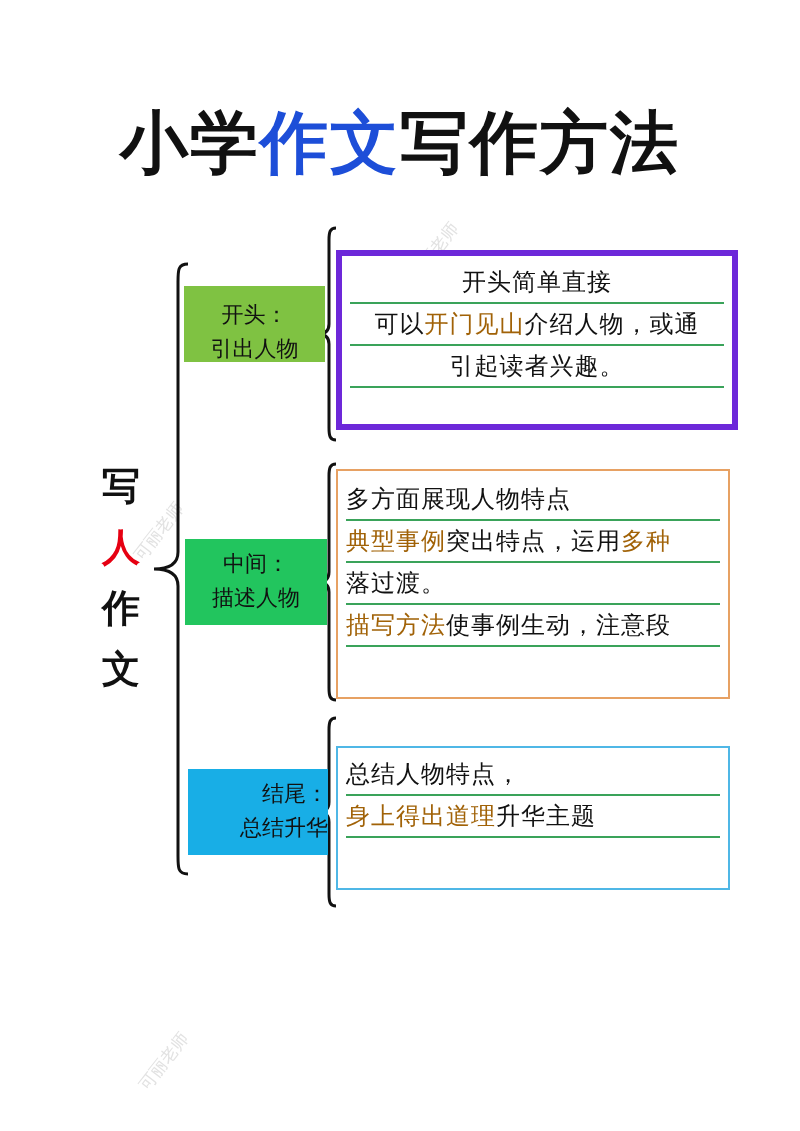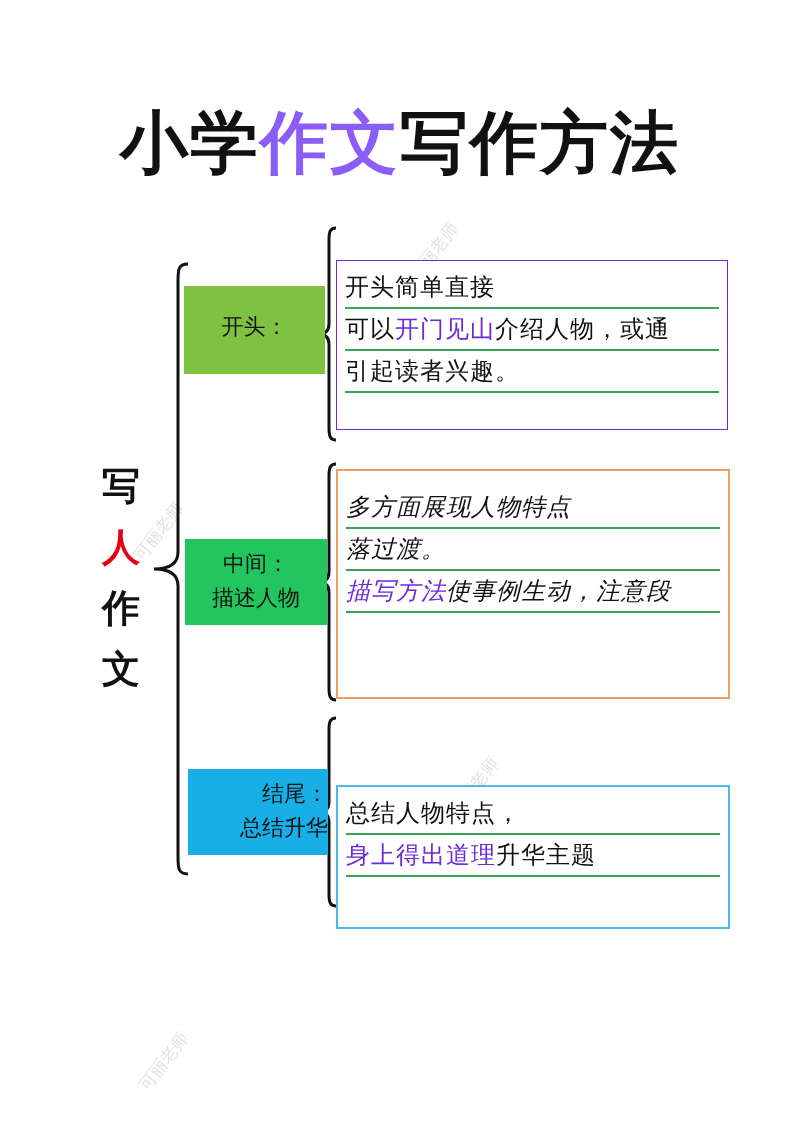--- a/index.html
+++ b/index.html
@@ -1,41 +1,41 @@
 <!DOCTYPE html>
 <html><head>
 <meta charset="utf-8">
 <style>
   html, body { margin:0; padding:0; background:#ffffff; }
   body { width:800px; height:1131px; position:relative; overflow:hidden;
          font-family:"DejaVu Sans","Liberation Sans",sans-serif; color:#111; }
   .title { position:absolute; left:0; top:98px; width:800px; text-align:center;
            font-size:68px; font-weight:bold; letter-spacing:2px; line-height:90px; }
-  .title .red { color:#8b5cf6; }
+  .title .red { color:#1d4ed8; }
   .vtitle { position:absolute; left:96px; top:456px; width:50px; font-size:38px; font-weight:bold;
             text-align:center; line-height:60px; }
   .vtitle span { display:block; height:61px; }
   .vtitle .red { color:#e60012; }
   .bigbrace { position:absolute; left:150px; top:262px; width:40px; height:614px; }
   .brace { position:absolute; width:22px; }
   .label { position:absolute; text-align:center; font-size:22px; line-height:34px; color:#111; }
-  .lbl-green { background:#7fc242; left:184px; top:286px; width:141px; height:72px; padding-top:16px; }
+  .lbl-green { background:#7fc242; left:184px; top:286px; width:141px; height:72px; padding-top:4px; }
   .lbl-orange { background:#22c55e; left:185px; top:539px; width:142px; height:86px; }
   .lbl-blue { background:#18aee6; left:188px; top:769px; width:140px; height:86px;text-align:right; }
   .label .inner { padding-top:8px; }
   .box { position:absolute; left:336px; width:390px; background:#fff; }
-  .box1 { top:260px; height:168px; border:1px solid #6d28d9; }
+  .box1 { top:250px; height:168px; border:6px solid #6d28d9;text-align:center; }
   .box2 { top:469px; height:226px; border:2px solid #e7a163; }
-  .box3 { top:746px; height:140px; border:2px solid #4fb7e6;margin-top:39px; }
+  .box3 { top:746px; height:140px; border:2px solid #4fb7e6; }
   .line { position:relative; margin:0 8px 0 8px; font-size:24px; line-height:40px; height:40px;
           border-bottom:2px solid #3aa35a; white-space:nowrap; letter-spacing:1px; }
   .box1 .content { padding-top:6px; }
-  .box2 .content { padding-top:16px;font-style:italic; }
+  .box2 .content { padding-top:8px; }
   .box3 .content { padding-top:6px; }
-  .r { color:#6d28d9; }
+  .r { color:#a16207; }
   .wm { position:absolute; color:#e2e2e2; font-size:17px; transform:rotate(-52deg); white-space:nowrap; }
 </style>
 </head>
 <body>
 
 <div class="wm" style="left:400px;top:240px;">可丽老师</div>
 <div class="wm" style="left:125px;top:520px;">可丽老师</div>
 <div class="wm" style="left:660px;top:510px;">可丽老师</div>
 <div class="wm" style="left:440px;top:775px;">可丽老师</div>
 <div class="wm" style="left:130px;top:1050px;">可丽老师</div>
@@ -61,20 +61,21 @@
 <svg class="brace" style="left:316px;top:462px;height:240px;" viewBox="0 0 22 240" preserveAspectRatio="none">
   <path d="M20 2 C14 2 13 6 13 14 L13 110 C13 116 10 120 2 120 C10 120 13 124 13 130 L13 226 C13 234 14 238 20 238" fill="none" stroke="#111" stroke-width="3"></path>
 </svg>
 <svg class="brace" style="left:316px;top:716px;height:192px;" viewBox="0 0 22 192" preserveAspectRatio="none">
   <path d="M20 2 C14 2 13 6 13 14 L13 86 C13 92 10 96 2 96 C10 96 13 100 13 106 L13 178 C13 186 14 190 20 190" fill="none" stroke="#111" stroke-width="3"></path>
 </svg>
 
 <div class="label lbl-green">
   <div class="inner">
     <div>开头：</div>
+    <div>引出人物</div>
   </div>
 </div>
 <div class="label lbl-orange">
   <div class="inner">
     <div>中间：</div>
     <div>描述人物</div>
   </div>
 </div>
 <div class="label lbl-blue">
   <div class="inner">
@@ -87,20 +88,21 @@
   <div class="content">
     <div class="line"><span>开头简单直接</span></div>
     <div class="line"><span>可以</span><span class="r">开门见山</span><span>介绍人物，或通</span></div>
     <div class="line"><span>引起读者兴趣。</span></div>
   </div>
 </div>
 
 <div class="box box2">
   <div class="content">
     <div class="line"><span>多方面展现人物特点</span></div>
+    <div class="line"><span class="r">典型事例</span><span>突出特点，运用</span><span class="r">多种</span></div>
     <div class="line"><span>落过渡。</span></div>
     <div class="line"><span class="r">描写方法</span><span>使事例生动，注意段</span></div>
   </div>
 </div>
 
 <div class="box box3">
   <div class="content">
     <div class="line"><span>总结人物特点，</span></div>
     <div class="line"><span class="r">身上得出道理</span><span>升华主题</span></div>
   </div>

